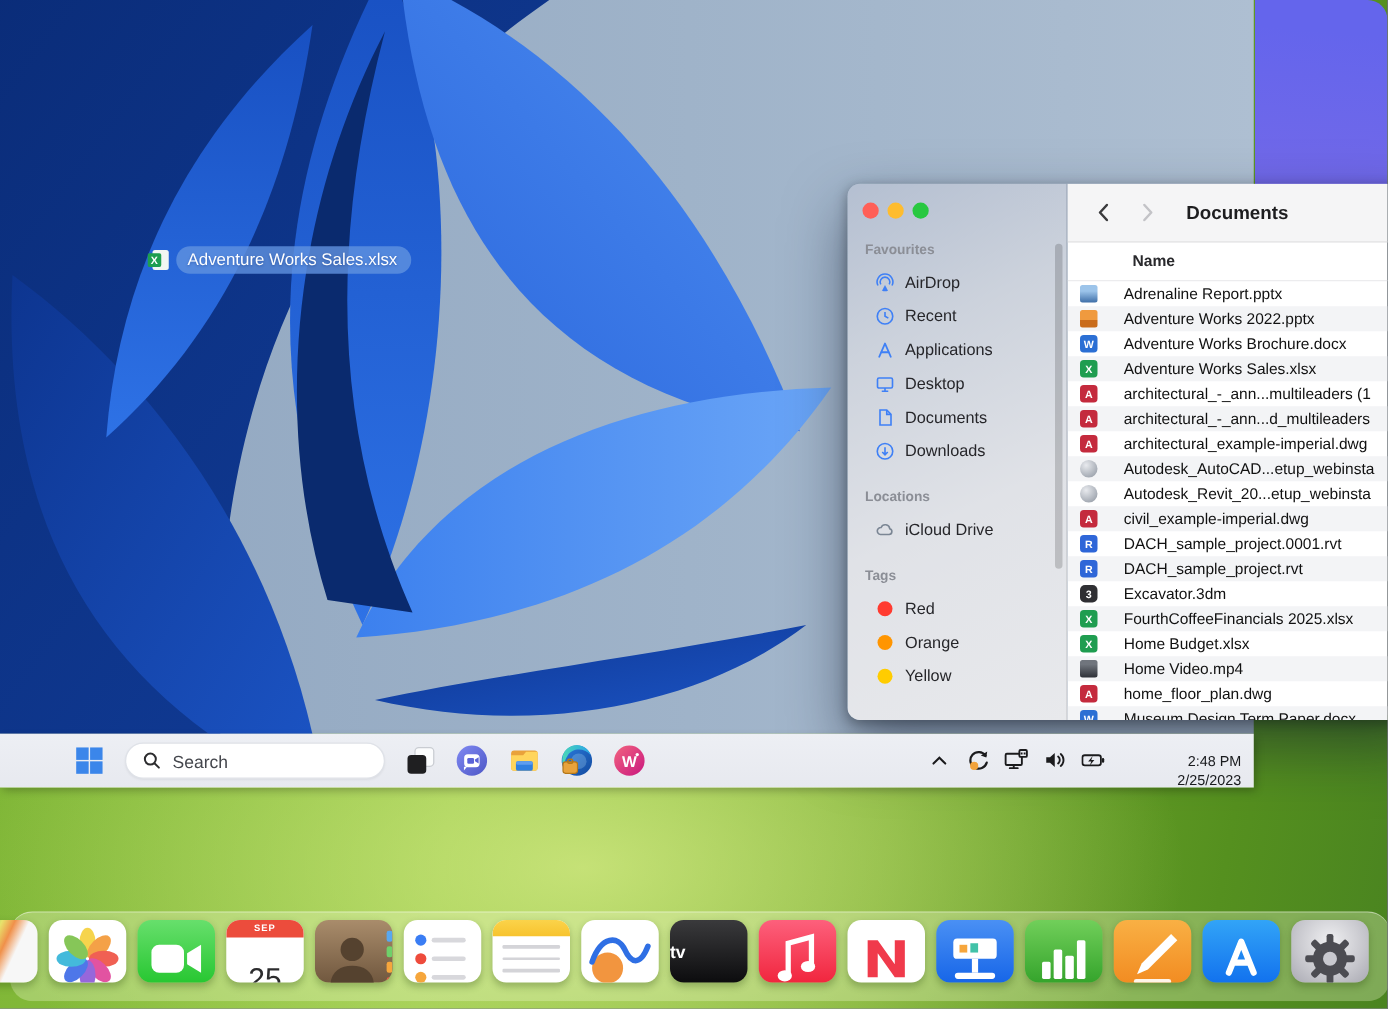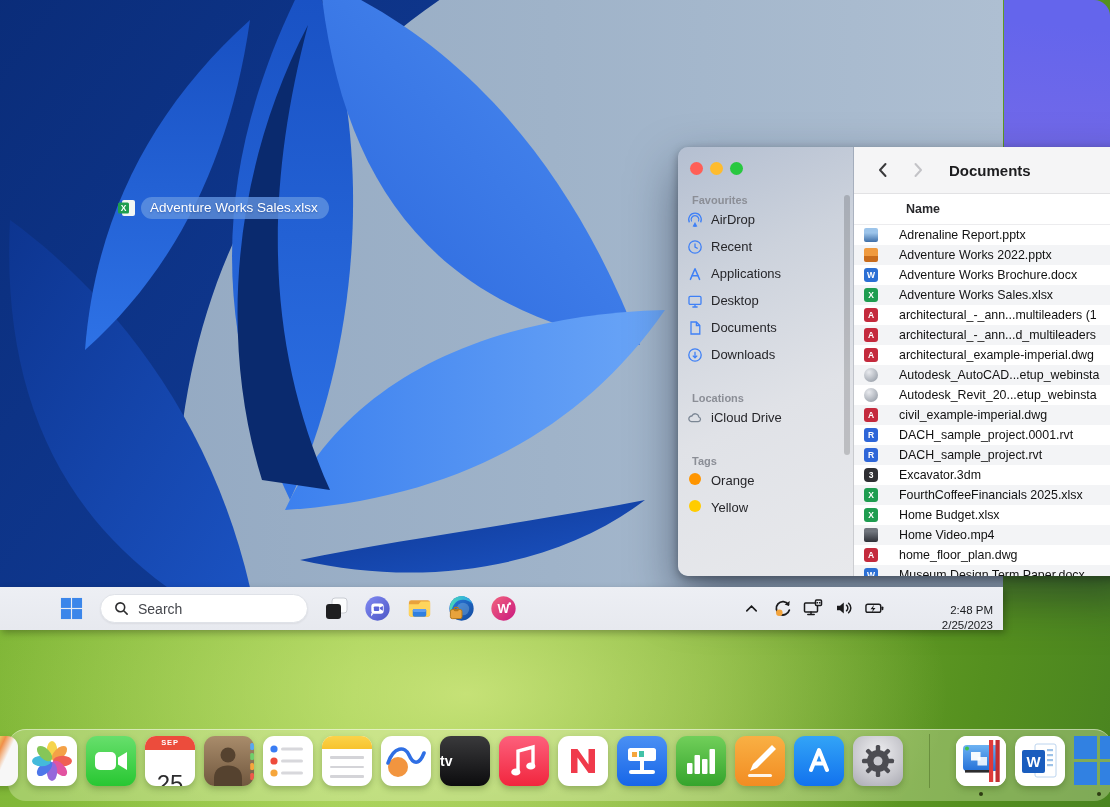--- a/index.html
+++ b/index.html
@@ -25,21 +25,21 @@
   #finder{position:absolute;left:678px;top:147px;width:462px;height:429px;z-index:4;
     border-radius:10px;overflow:hidden;display:flex;
     box-shadow:0 22px 48px rgba(15,25,45,.5),0 3px 10px rgba(0,0,0,.35);}
   #fs{width:175px;flex:none;position:relative;
     background:linear-gradient(155deg,#b4bfd1 0%,#ccd2dc 28%,#e0e2e7 60%,#e8e9ec 100%);
     border-right:1px solid rgba(0,0,0,.10);}
   .lights{display:flex;gap:7px;padding:15px 0 0 12px;height:14px;}
   .tl{width:13px;height:13px;border-radius:50%;}
   .tl.r{background:#ff5f57;}.tl.y{background:#febc2e;}.tl.g{background:#28c840;}
   .side-label{margin:18px 0 6px 14px;font-size:11px;font-weight:700;color:#8b8e96;}
-  .side-item{height:27px;display:flex;gap:8px;padding-left:9px;
+  .side-item{height:27px;display:flex;align-items:center;gap:8px;padding-left:22px;
     font-size:13px;color:#26262a;white-space:nowrap;}
   .sic{width:16px;height:16px;flex:none;display:flex;align-items:center;justify-content:center;}
   .tag-dot{width:12px;height:12px;border-radius:50%;flex:none;margin:0 2px;}
   .tag-red{background:#ff3b30;}.tag-orange{background:#ff9500;}.tag-yellow{background:#ffcc00;}
   #fs-scrollbar{position:absolute;right:3px;top:48px;width:6px;height:260px;border-radius:3px;
     background:rgba(0,0,0,.17);}
   #fc{flex:1;display:flex;flex-direction:column;background:#fff;min-width:0;}
   #fc-toolbar{height:46px;flex:none;background:#f5f5f6;border-bottom:1px solid #e2e2e4;
     display:flex;align-items:center;}
   .nav-btn{width:22px;height:22px;display:flex;align-items:center;justify-content:center;}
@@ -74,21 +74,21 @@
     font-size:14px;color:#44464c;}
   .tb-icon{position:absolute;top:8px;width:27px;height:27px;}
   #tray{position:absolute;right:118px;top:11px;display:flex;align-items:center;gap:11px;}
   .tray-ic{width:20px;height:20px;display:flex;align-items:center;justify-content:center;}
   #clock{position:absolute;right:10px;top:16px;text-align:right;font-size:11.5px;line-height:15px;color:#191b1e;}
   
   #dock-panel{position:absolute;left:8px;top:729px;width:1104px;height:71px;z-index:5;
     border-radius:18px;background:rgba(240,250,205,.32);
     border-top:1px solid rgba(255,255,255,.45);}
   #dock{position:absolute;left:-32px;top:734px;z-index:6;display:flex;align-items:center;gap:9px;}
-  .dock-icon{width:50px;height:50px;border-radius:11px;position:relative;flex:none;overflow:hidden;
+  .dock-icon{width:62px;height:50px;border-radius:11px;position:relative;flex:none;overflow:hidden;
     box-shadow:0 3px 6px rgba(35,65,10,.28);}
   .dock-icon svg{position:absolute;inset:0;}
   .dock-divider{width:1px;height:54px;background:rgba(55,85,20,.38);margin:0 17px;flex:none;}
   .running::after{content:"";position:absolute;left:50%;bottom:-10px;width:4px;height:4px;
     margin-left:-2px;border-radius:50%;background:#2e3c12;overflow:visible;}
   .dock-icon.running{overflow:visible;}
   .dock-icon.running .clipbox{position:absolute;inset:0;border-radius:11px;overflow:hidden;}
   .di-maps{background:linear-gradient(115deg,#8bd96c 28%,#e8e26b 40%,#f0904a 52%,#f7f7f7 66%);}
   .di-photos{background:#fff;}
   .di-facetime{background:linear-gradient(180deg,#67df6c,#28c732);}
@@ -239,20 +239,24 @@
         <span class="sic">
             <svg width="16" height="16" viewBox="0 0 16 16" fill="none" stroke="#7b8694" stroke-width="1.3">
               <path d="M4.4,11.6 a2.8,2.8 0 1 1 .5,-5.6 a3.6,3.6 0 0 1 6.9,1 a2.35,2.35 0 0 1 -.5,4.6 Z"></path>
             </svg>
           </span>
         <span>iCloud Drive</span>
       </div>
 
       <div class="side-label">Tags</div>
       <div class="side-item">
+        <span class="tag-dot tag-red"></span>
+        <span>Red</span>
+      </div>
+      <div class="side-item">
         <span class="tag-dot tag-orange"></span>
         <span>Orange</span>
       </div>
       <div class="side-item">
         <span class="tag-dot tag-yellow"></span>
         <span>Yellow</span>
       </div>
 
       <div id="fs-scrollbar"></div>
     </div>

